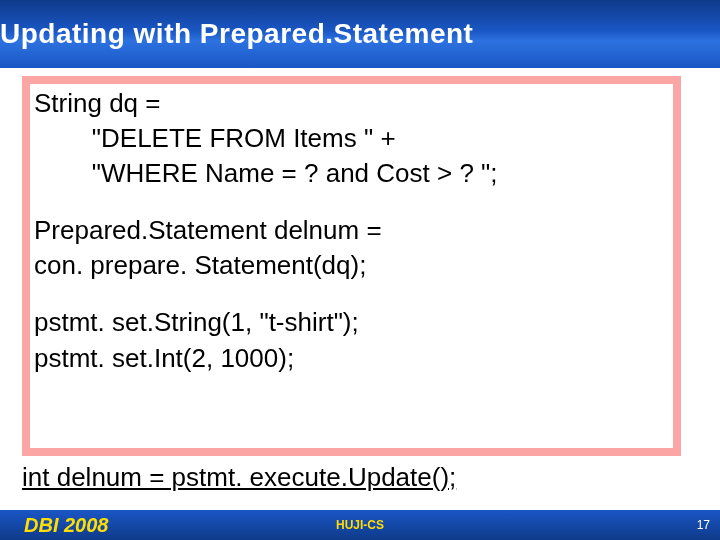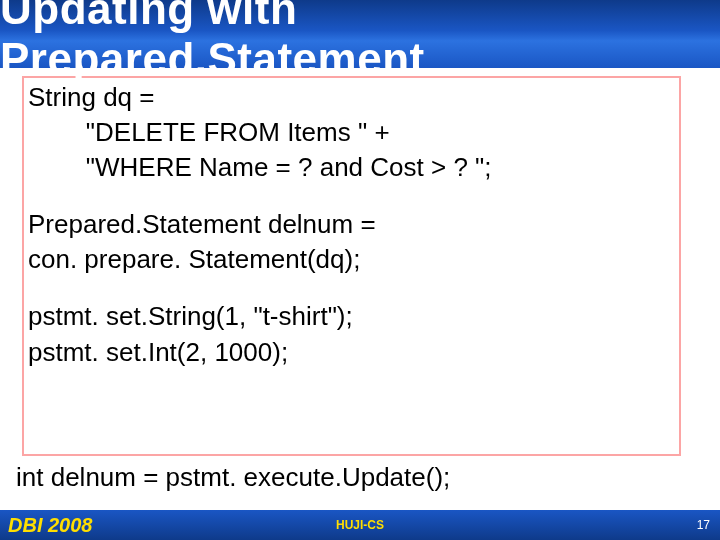--- a/index.html
+++ b/index.html
@@ -9,58 +9,60 @@
     background: #fff;
     font-family: Arial, Helvetica, sans-serif;
     position: relative;
     overflow: hidden;
   }
   .title-bar {
     width: 100%;
     height: 68px;
     background: linear-gradient(#0e3a8a 0%, #1a56c4 45%, #2c72e0 60%, #1a56c4 100%);
     color: #fff;
-    font-size: 44px;
+    font-size: 28px;
     font-weight: bold;
     display: flex;
     align-items: center;
-    justify-content: flex-end;
+    justify-content: flex-start;
     letter-spacing: 0.5px;
   }
   .code-box {
     margin: 8px 39px 4px 22px;
-    border: 2px solid #fca5a5;
+    border: 8px solid #fca5a5;
     background: #fff;
     padding: 2px 4px 6px 4px;
     min-height: 380px;
   }
   .line {
     font-size: 26px;
     color: #000;
     line-height: 1.35;
     white-space: pre;
   }
   .hl {
     background: #fff;
     display: inline;
   }
   .below-box {
-    margin: 0 16px;
+    margin: 0 22px;
+    text-decoration: underline;
   }
   .footer {
     position: absolute;
     bottom: 0;
     left: 0;
     width: 100%;
     height: 30px;
     background: linear-gradient(#1a56c4, #0e3a8a);
     color: #ffde00;
     display: flex;
     align-items: center;
     font-weight: bold;
+    padding-left: 16px;
   }
   .footer-left {
     font-size: 20px;
     font-style: italic;
     padding-left: 8px;
     flex: 0 0 auto;
   }
   .footer-center {
     font-size: 12px;
     position: absolute;

